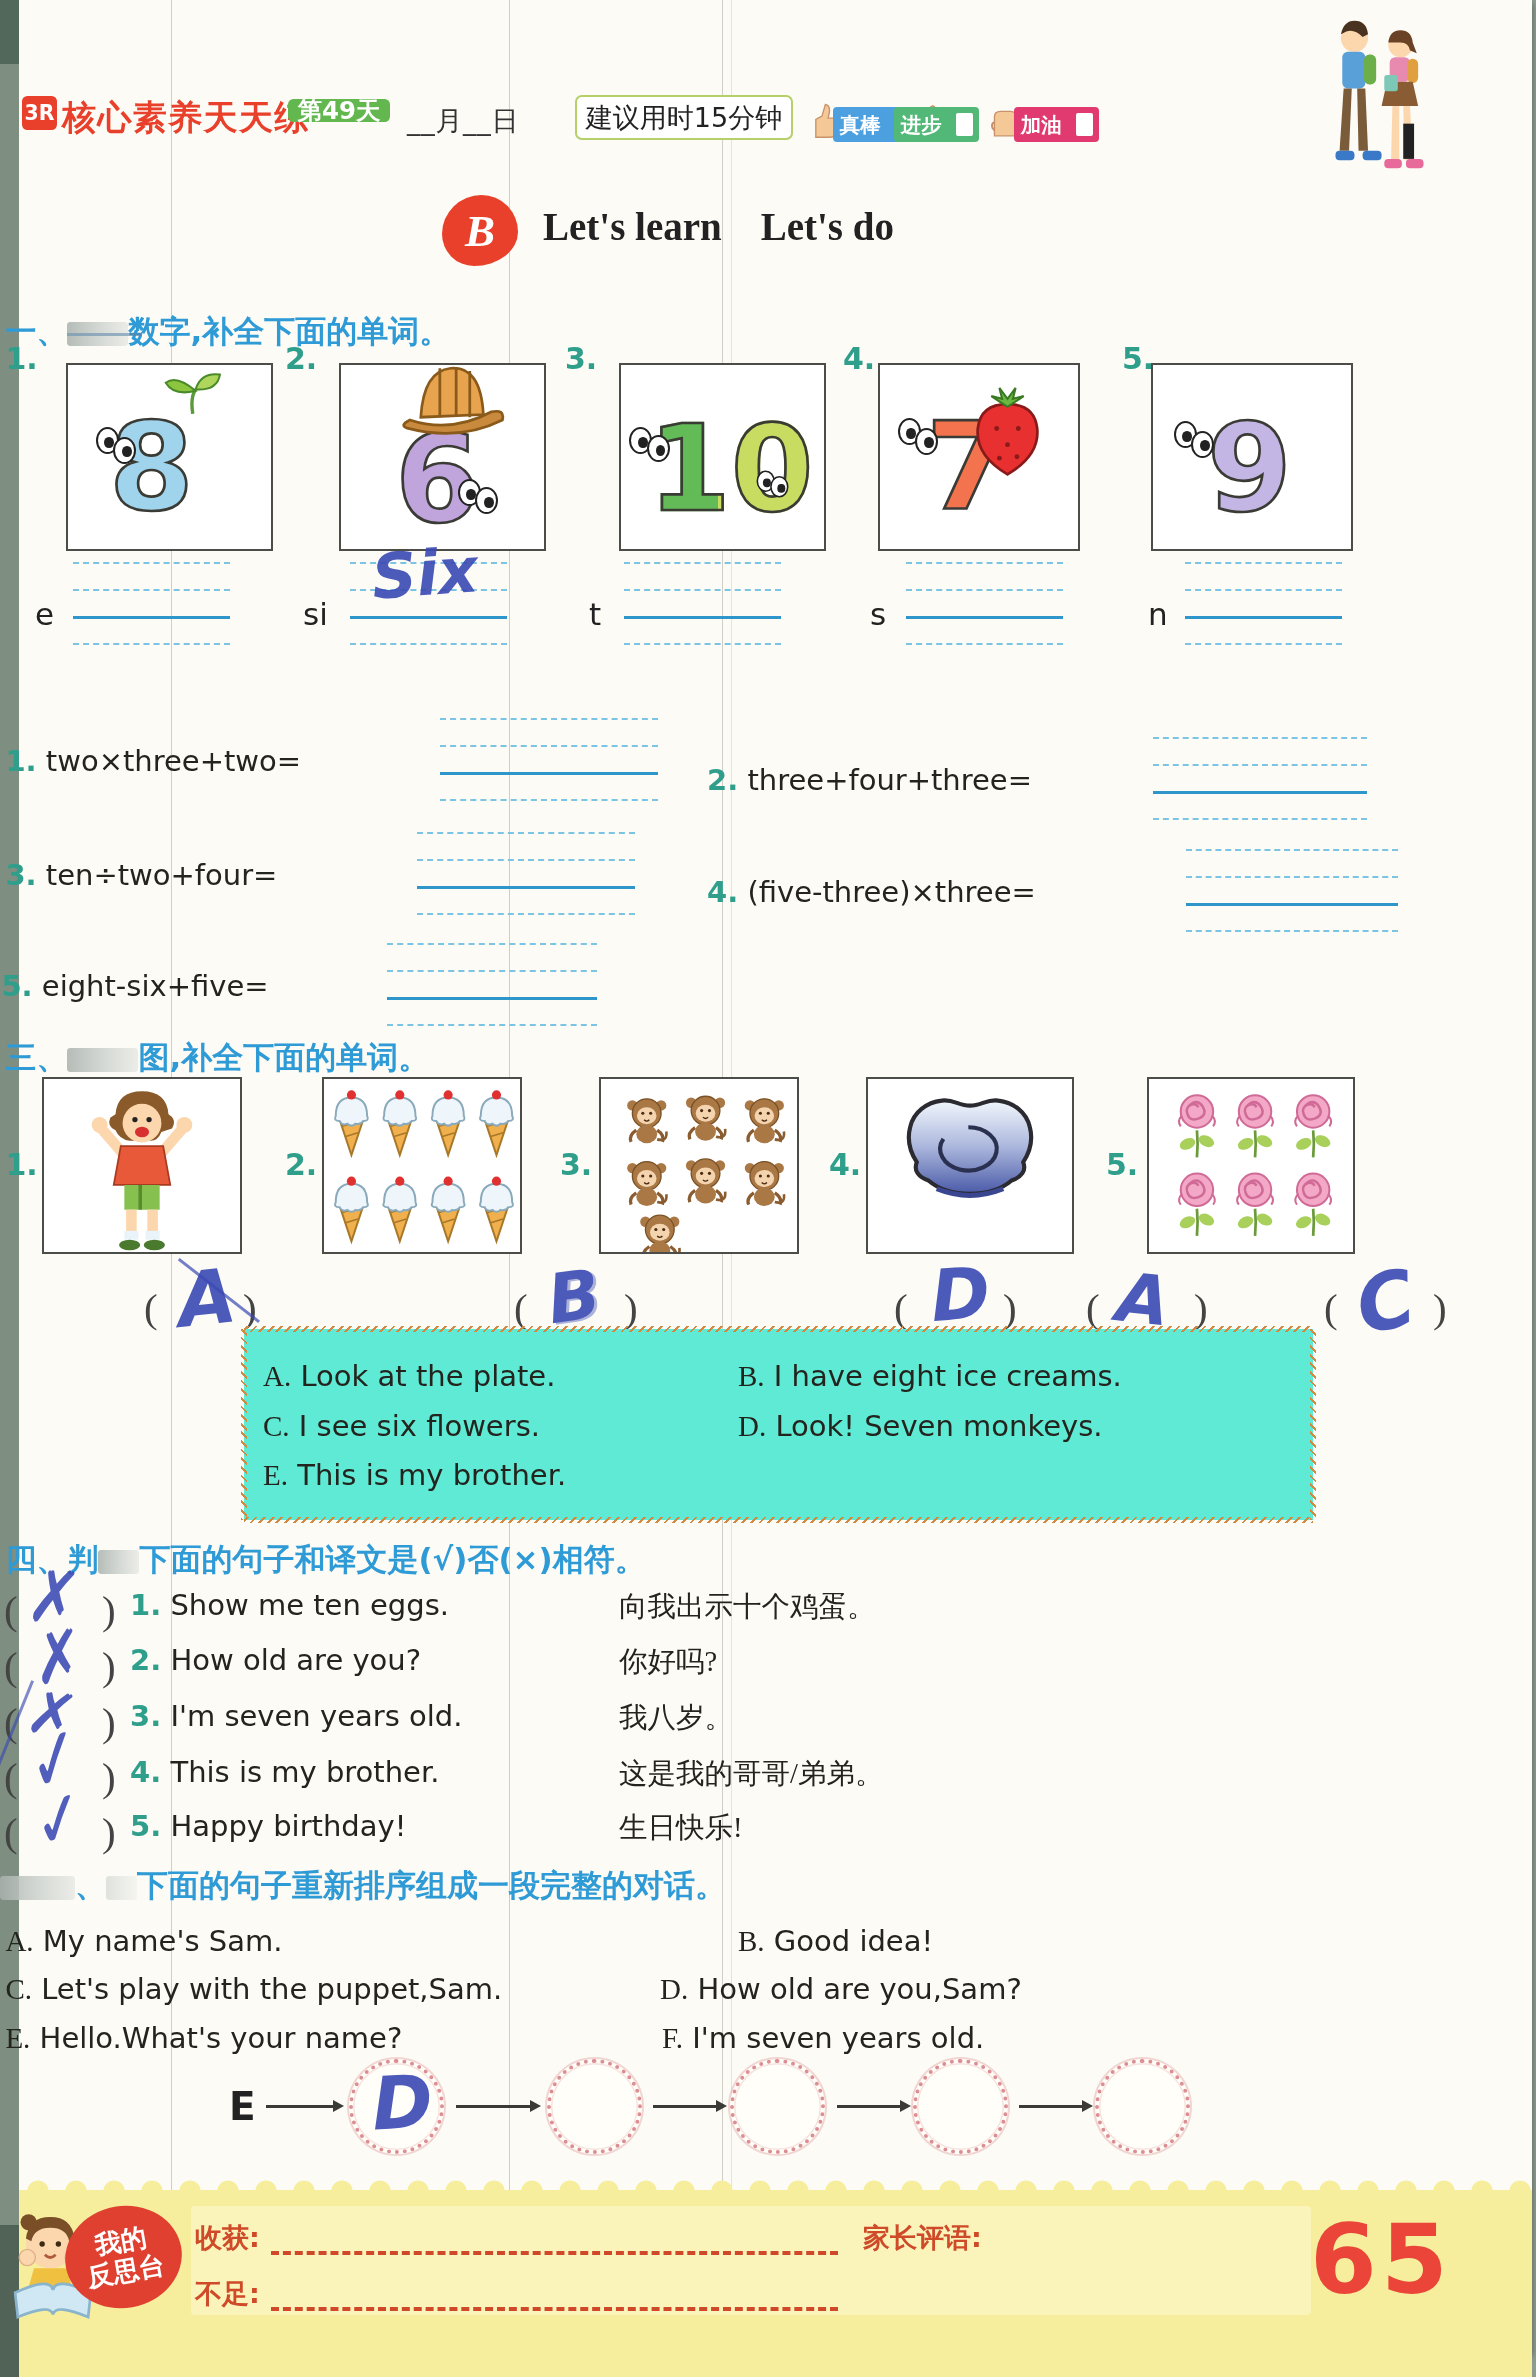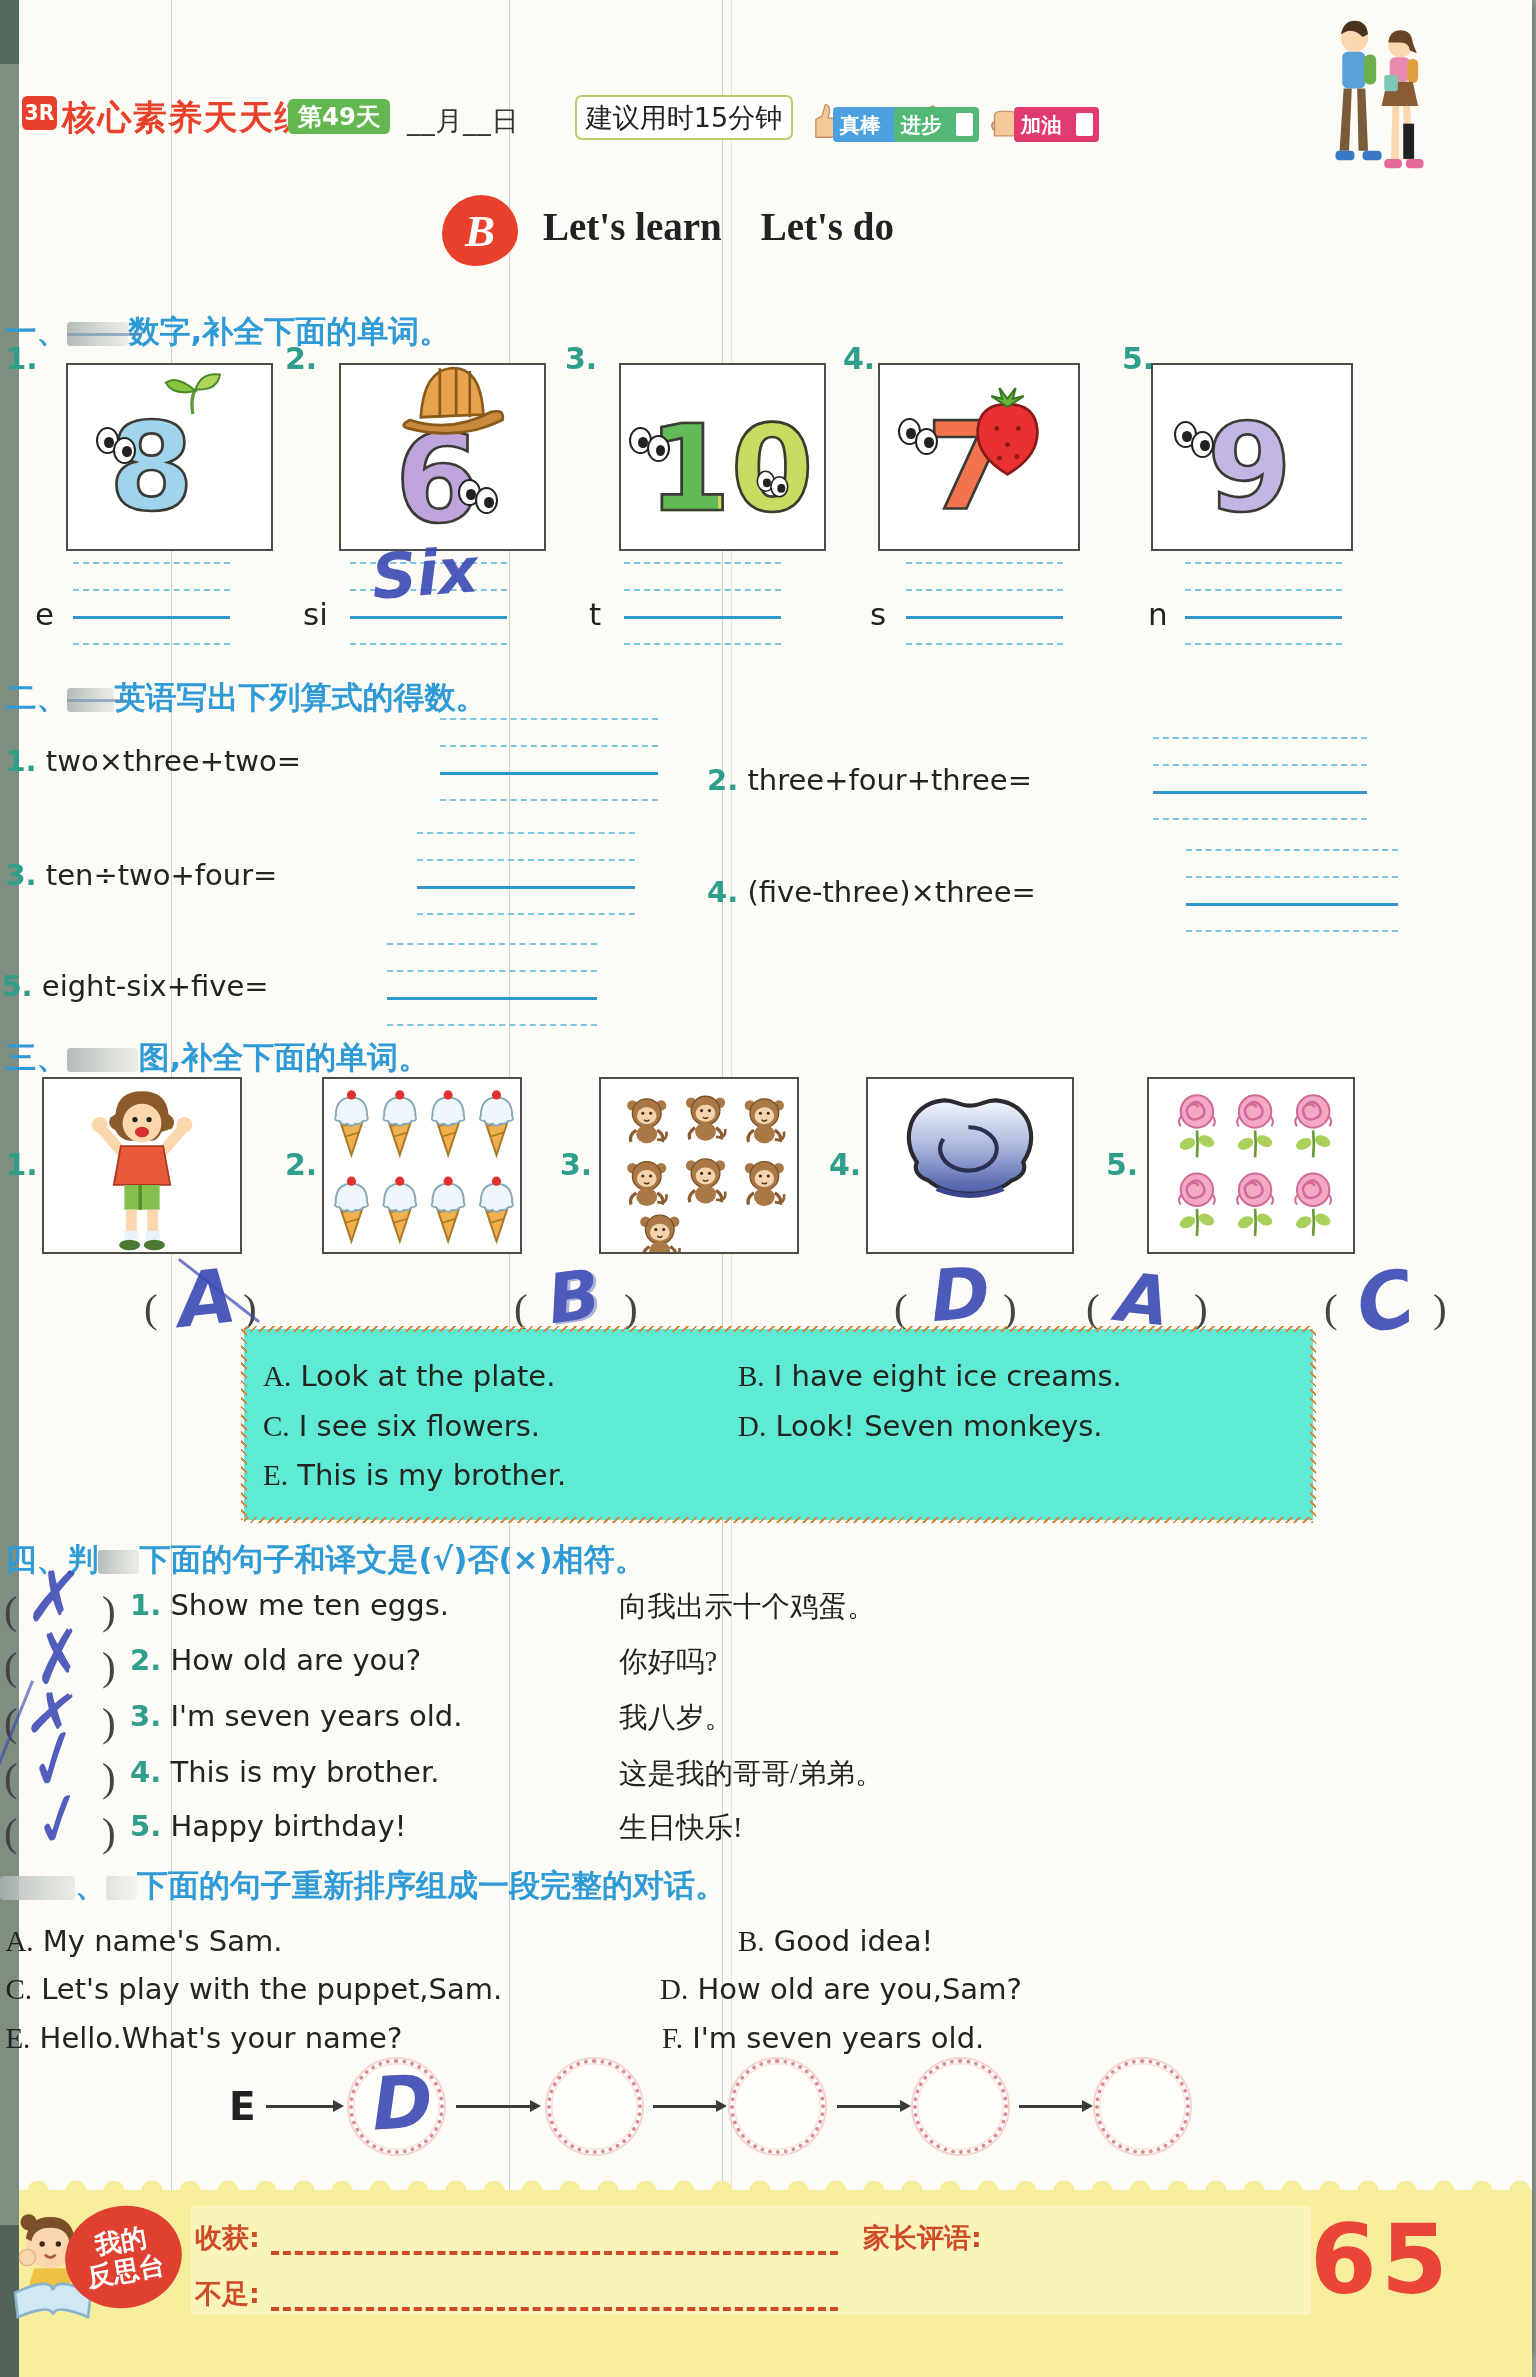--- a/index.html
+++ b/index.html
@@ -8,21 +8,21 @@
   #page { position:absolute; inset:0; }
   .paper { position:absolute; left:19px; top:0; width:1513px; height:2354px; background:#fcfbf5; box-shadow:0 2.7px 6.8px rgba(0,0,0,.4); }
   .edge-left { position:absolute; left:0; top:0; width:19px; height:2377px;
     background:linear-gradient(#52685a 0 64px, #7e8e81 64px 2225px, #516257 2225px); }
   .fold { position:absolute; top:0; width:1.4px; height:2354px; background:#9a9a92; opacity:.45; }
 
   
   .logo3r { position:absolute; left:22px; top:96px; width:35px; height:34px; background:#e8402a; border-radius:5.4px;
     color:#fff; font-weight:bold; font-size:20.4px; display:flex; align-items:center; justify-content:center; }
   .series { position:absolute; left:62px; top:95px; font-size:34px; font-weight:bold; color:#e8402a; letter-spacing:1.4px; white-space:nowrap; }
-  .daybadge { position:absolute; left:288px; top:99px; width:102px; height:35px; background:#62b84e; border-radius:5.4px;
+  .daybadge { position:absolute; left:288px; top:99px; width:102px; height:23px; background:#62b84e; border-radius:5.4px;
     color:#fff; font-weight:bold; font-size:24.4px; display:flex; align-items:center; justify-content:center; }
   .dateblank { position:absolute; left:407px; top:103px; font-size:27px; color:#333; letter-spacing:0.7px; }
   .timebox { position:absolute; left:575px; top:95px; width:218px; height:45px; border:2.7px solid #b5d06a; border-radius:6.8px;
     background:#fff; font-size:27px; color:#222; display:flex; align-items:center; justify-content:center; white-space:nowrap; }
   .hbadge { position:absolute; top:107px; height:35px; border-radius:4.1px; color:#fff; font-size:20.4px; font-weight:bold;
     display:flex; align-items:center; padding:0 5.4px 0 6.8px; gap:14px; }
   .hbadge .chk { width:17.6px; height:23px; background:#fff; border-radius:2px; }
   .handicon { position:absolute; top:99px; width:30px; height:41px; }
 
   
@@ -261,23 +261,20 @@
       <i></i>
     </div>
   <div class="prefix" style="left:1148px;top:596px">n</div>
   <div class="guides" style="left:1185px;top:562px;width:157px">
       <i></i>
       <i></i>
       <i class="thick"></i>
       <i></i>
     </div>
 
-  <div class="sec-head" style="left:5.4px;top:677px">
-    <span>二、</span><span class="smudge lined" style="width:47px"></span><span>英语写出下列算式的得数。</span>
-  </div>
   <div class="enline" style="left:5.4px;top:744px"><span class="tealnum">1.</span> <span>two×three+two=</span></div>
   <div class="guides" style="left:440px;top:718px;width:218px">
       <i></i>
       <i></i>
       <i class="thick"></i>
       <i></i>
     </div>
   <div class="enline" style="left:707px;top:763px"><span class="tealnum">2.</span> <span>three+four+three=</span></div>
   <div class="guides" style="left:1153px;top:737px;width:214px">
       <i></i>

